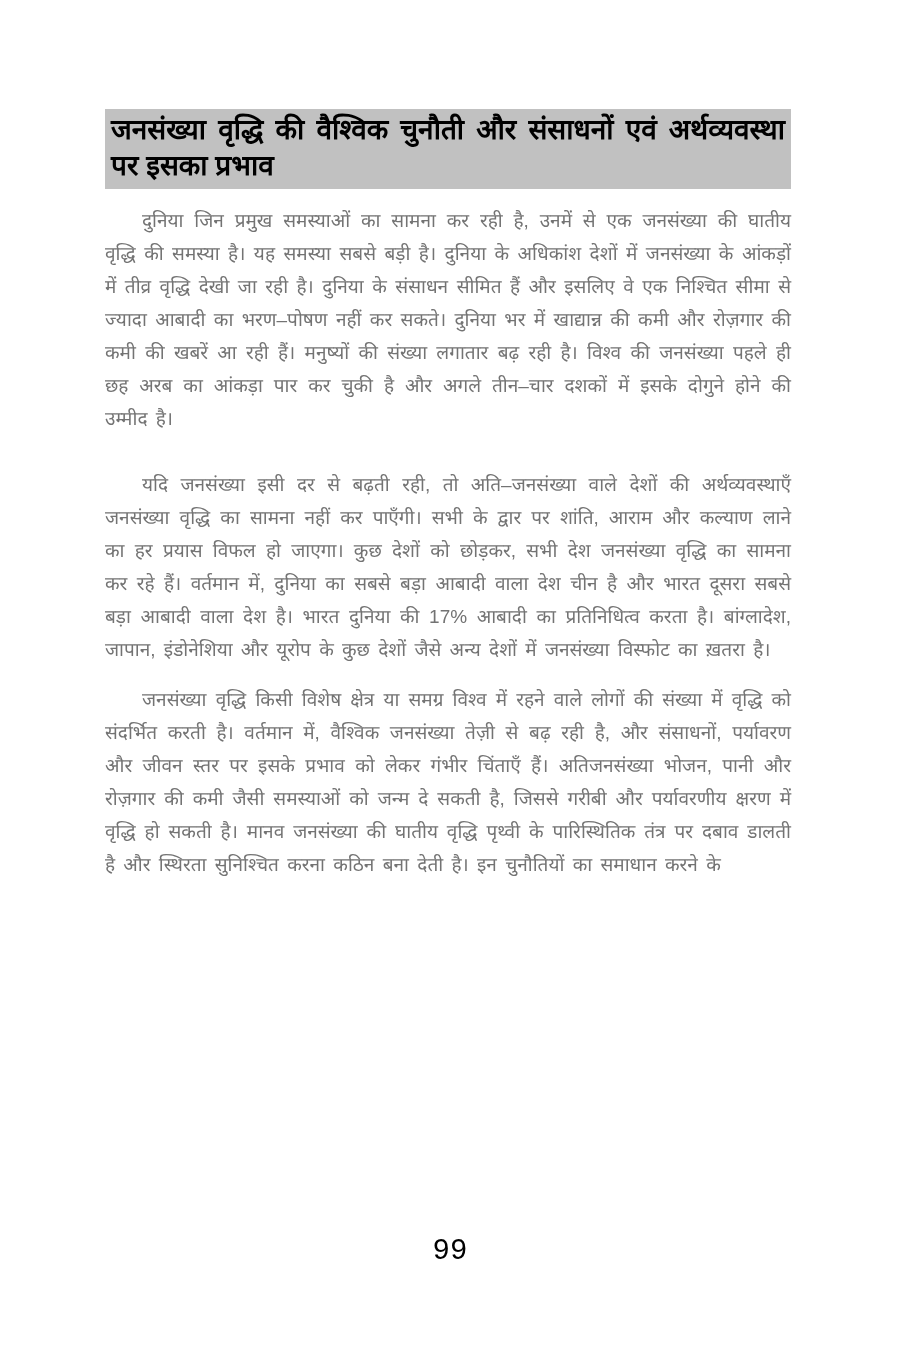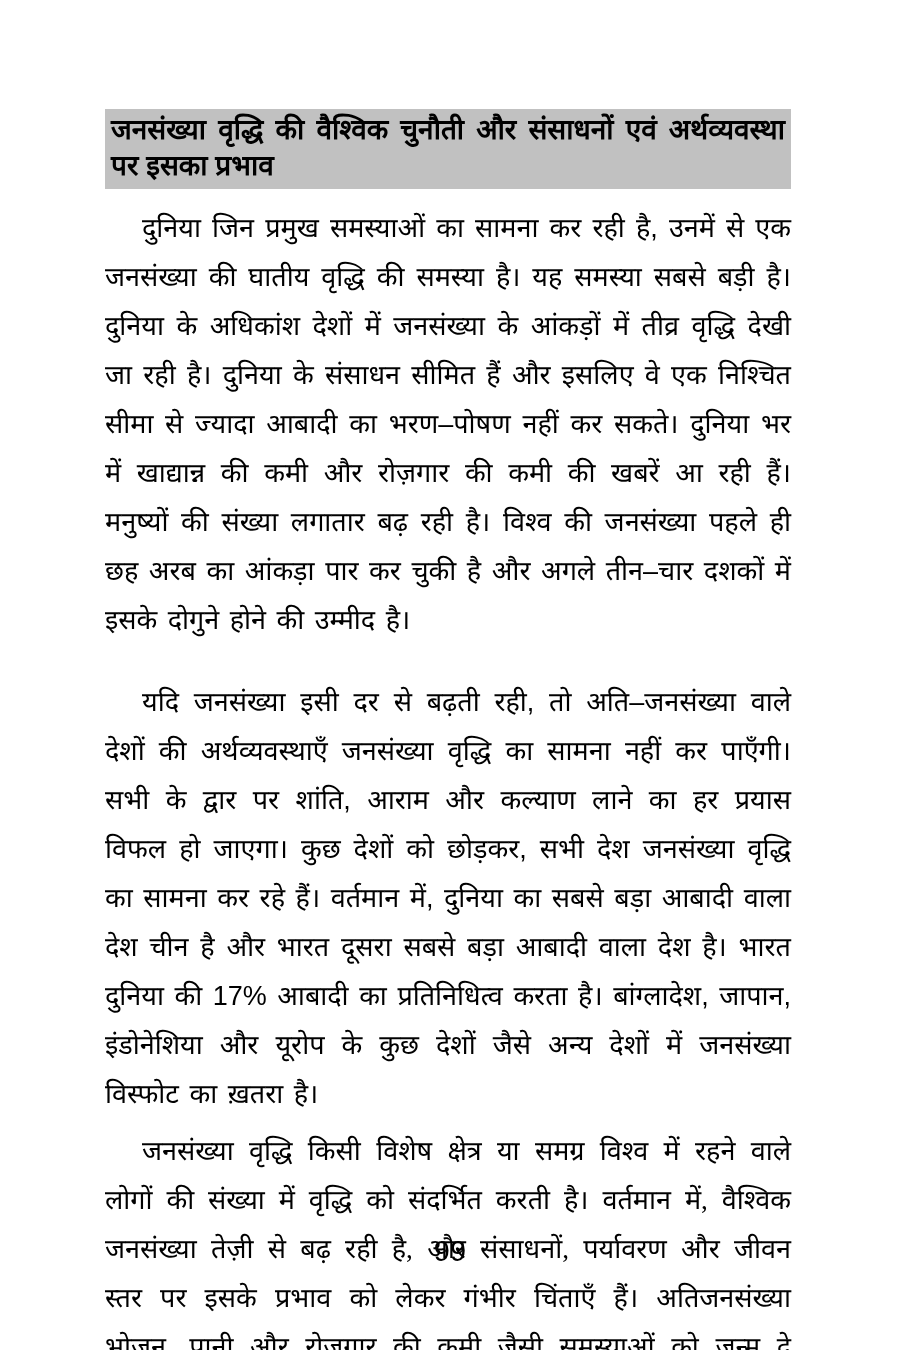--- a/index.html
+++ b/index.html
@@ -39,37 +39,37 @@
     color: #000000;
   }
   .section-heading.first {
     margin-top: 109px;
   }
   .section-heading.second {
     margin-top: 44px;
   }
   .para {
     margin: 0;
-    font-size: 27px;
-    line-height: 49px;
+    font-size: 19px;
+    line-height: 33px;
     text-align: justify;
     text-indent: 37px;
     word-spacing: 3px;
-    color: #000000;
+    color: #737373;
   }
   .para.p1 { margin-top: 15px; }
   .para.p2 { margin-top: 33px; }
-  .para.p3 { margin-top: 8px; font-family: Liberation Serif, serif; }
+  .para.p3 { margin-top: 17px; }
   .page-number {
     position: absolute;
     top: 1235px;
     left: 0;
     width: 900px;
     text-align: center;
-    font-family: Liberation Sans, sans-serif;
+    font-family: Liberation Mono, monospace;
     font-size: 29px;
     color: #000000;
   }
 </style>
 </head>
 <body>
 
 <div class="page">
   <div class="content">
 

